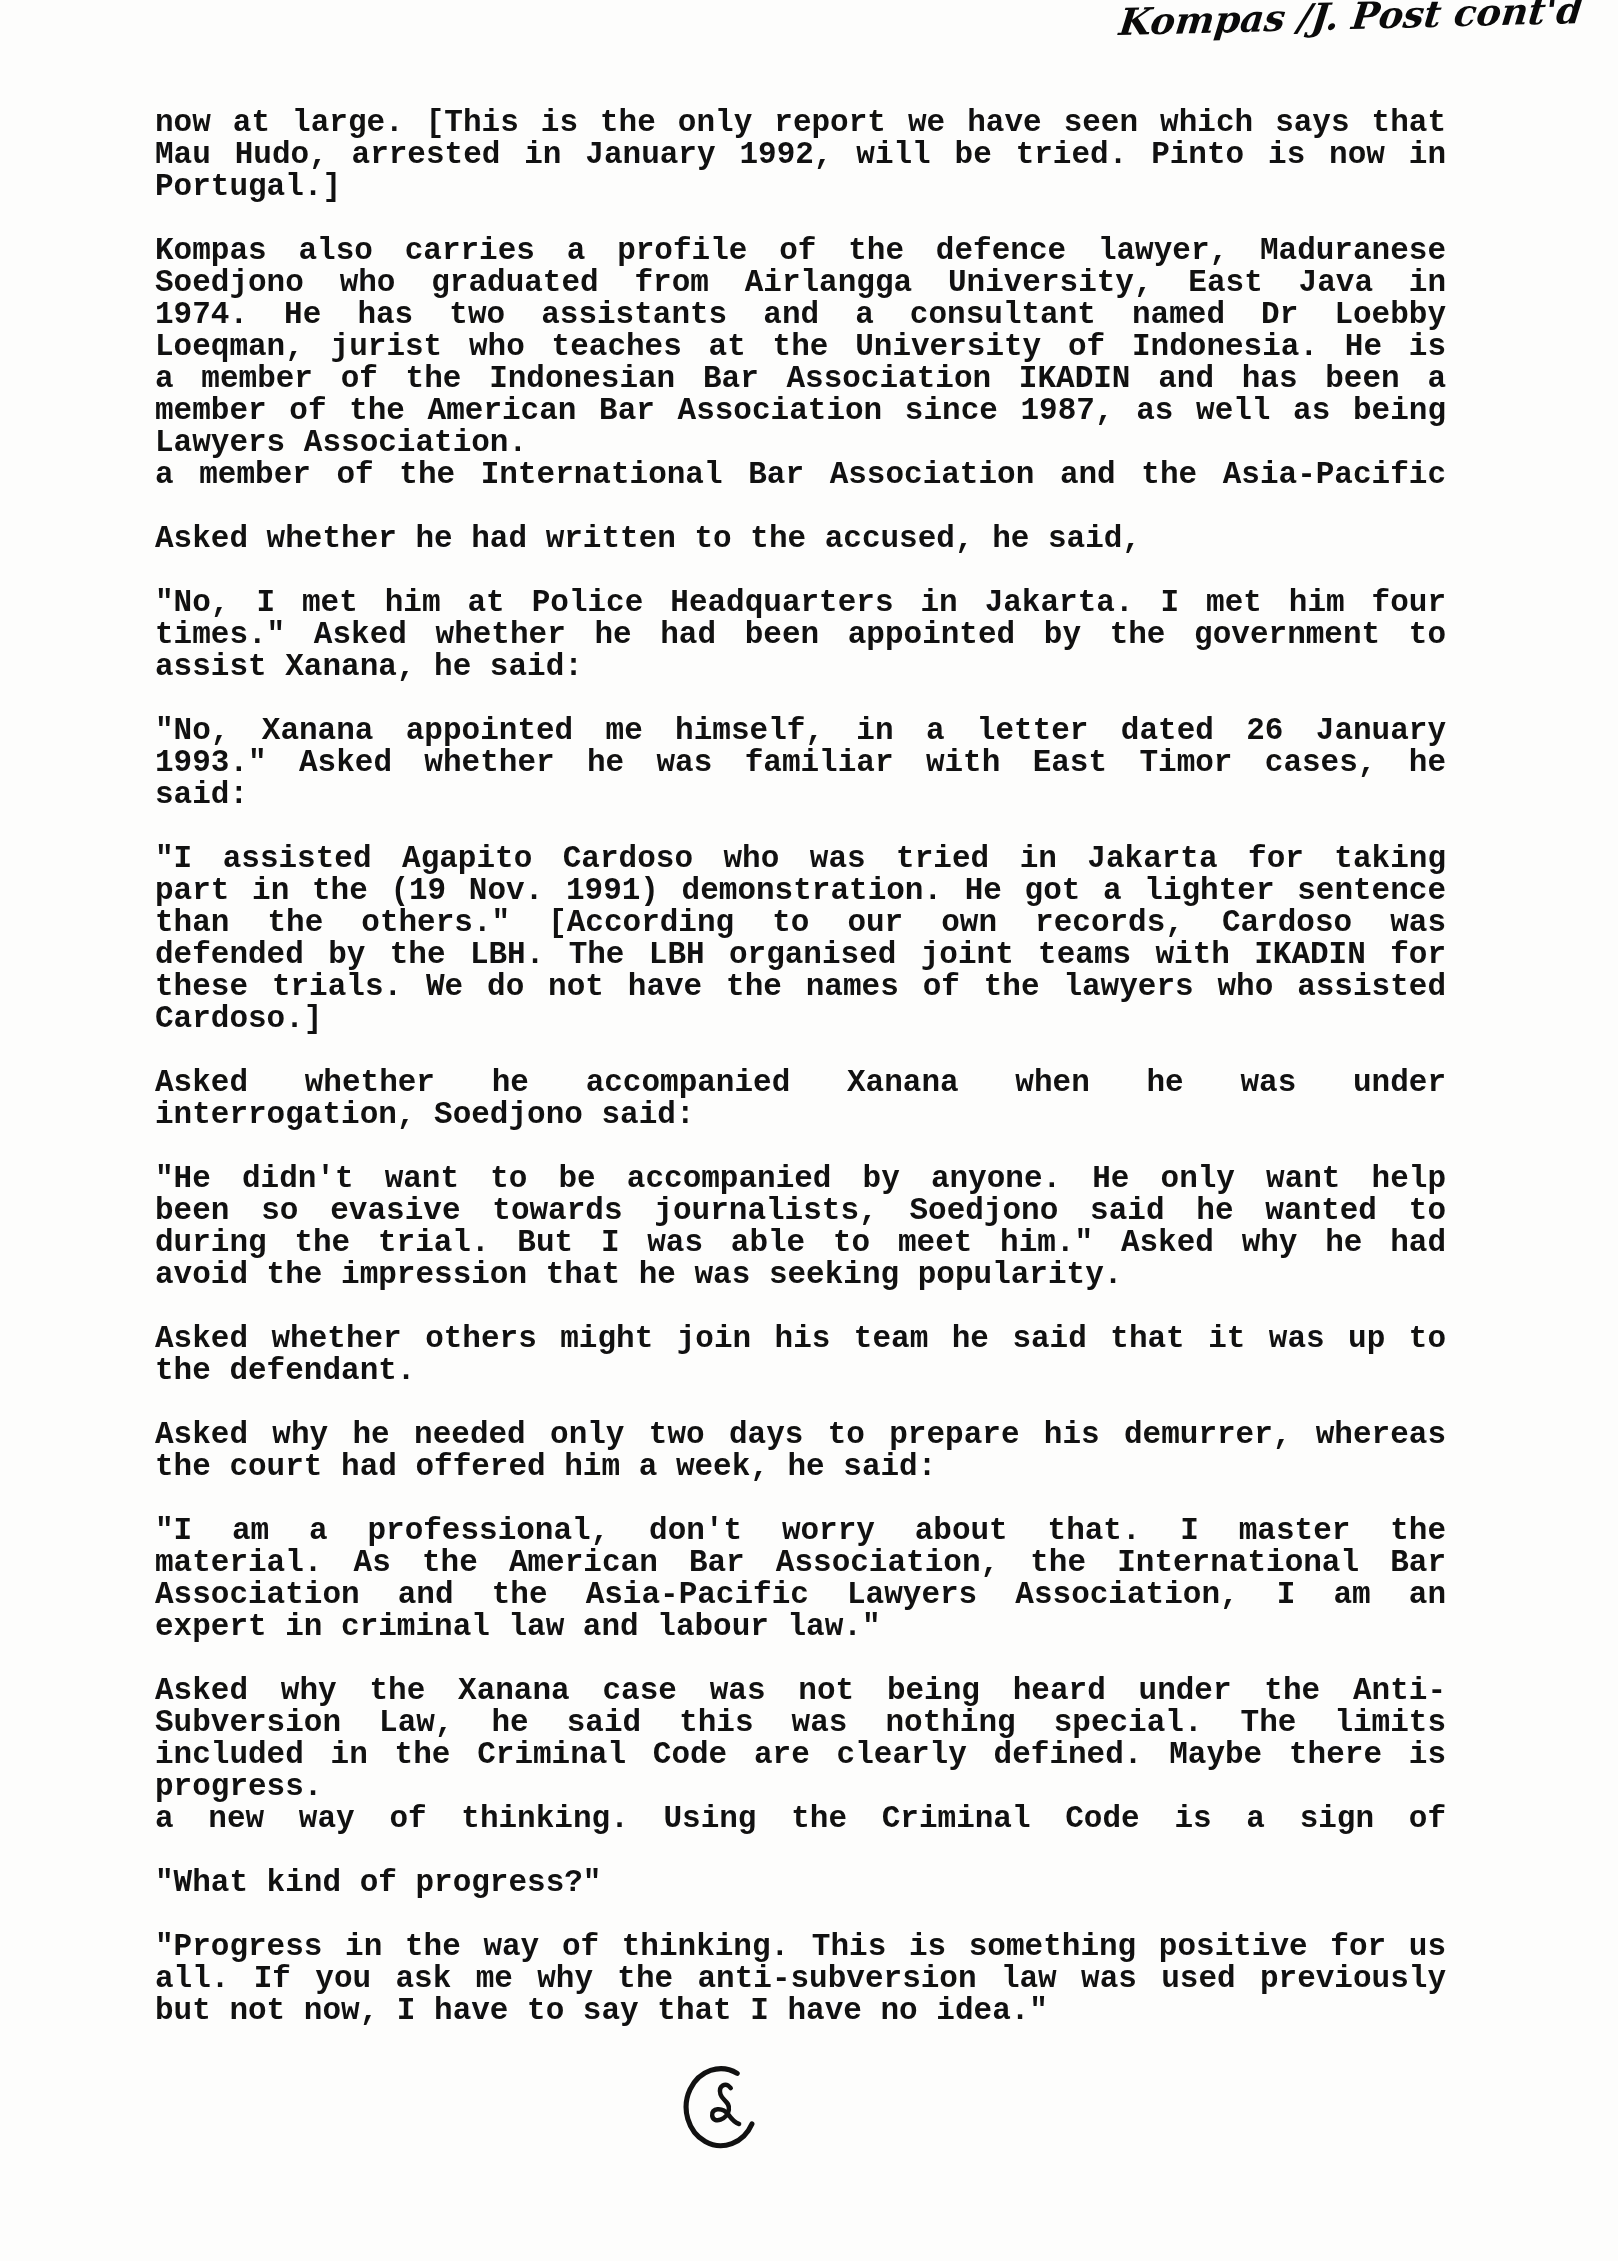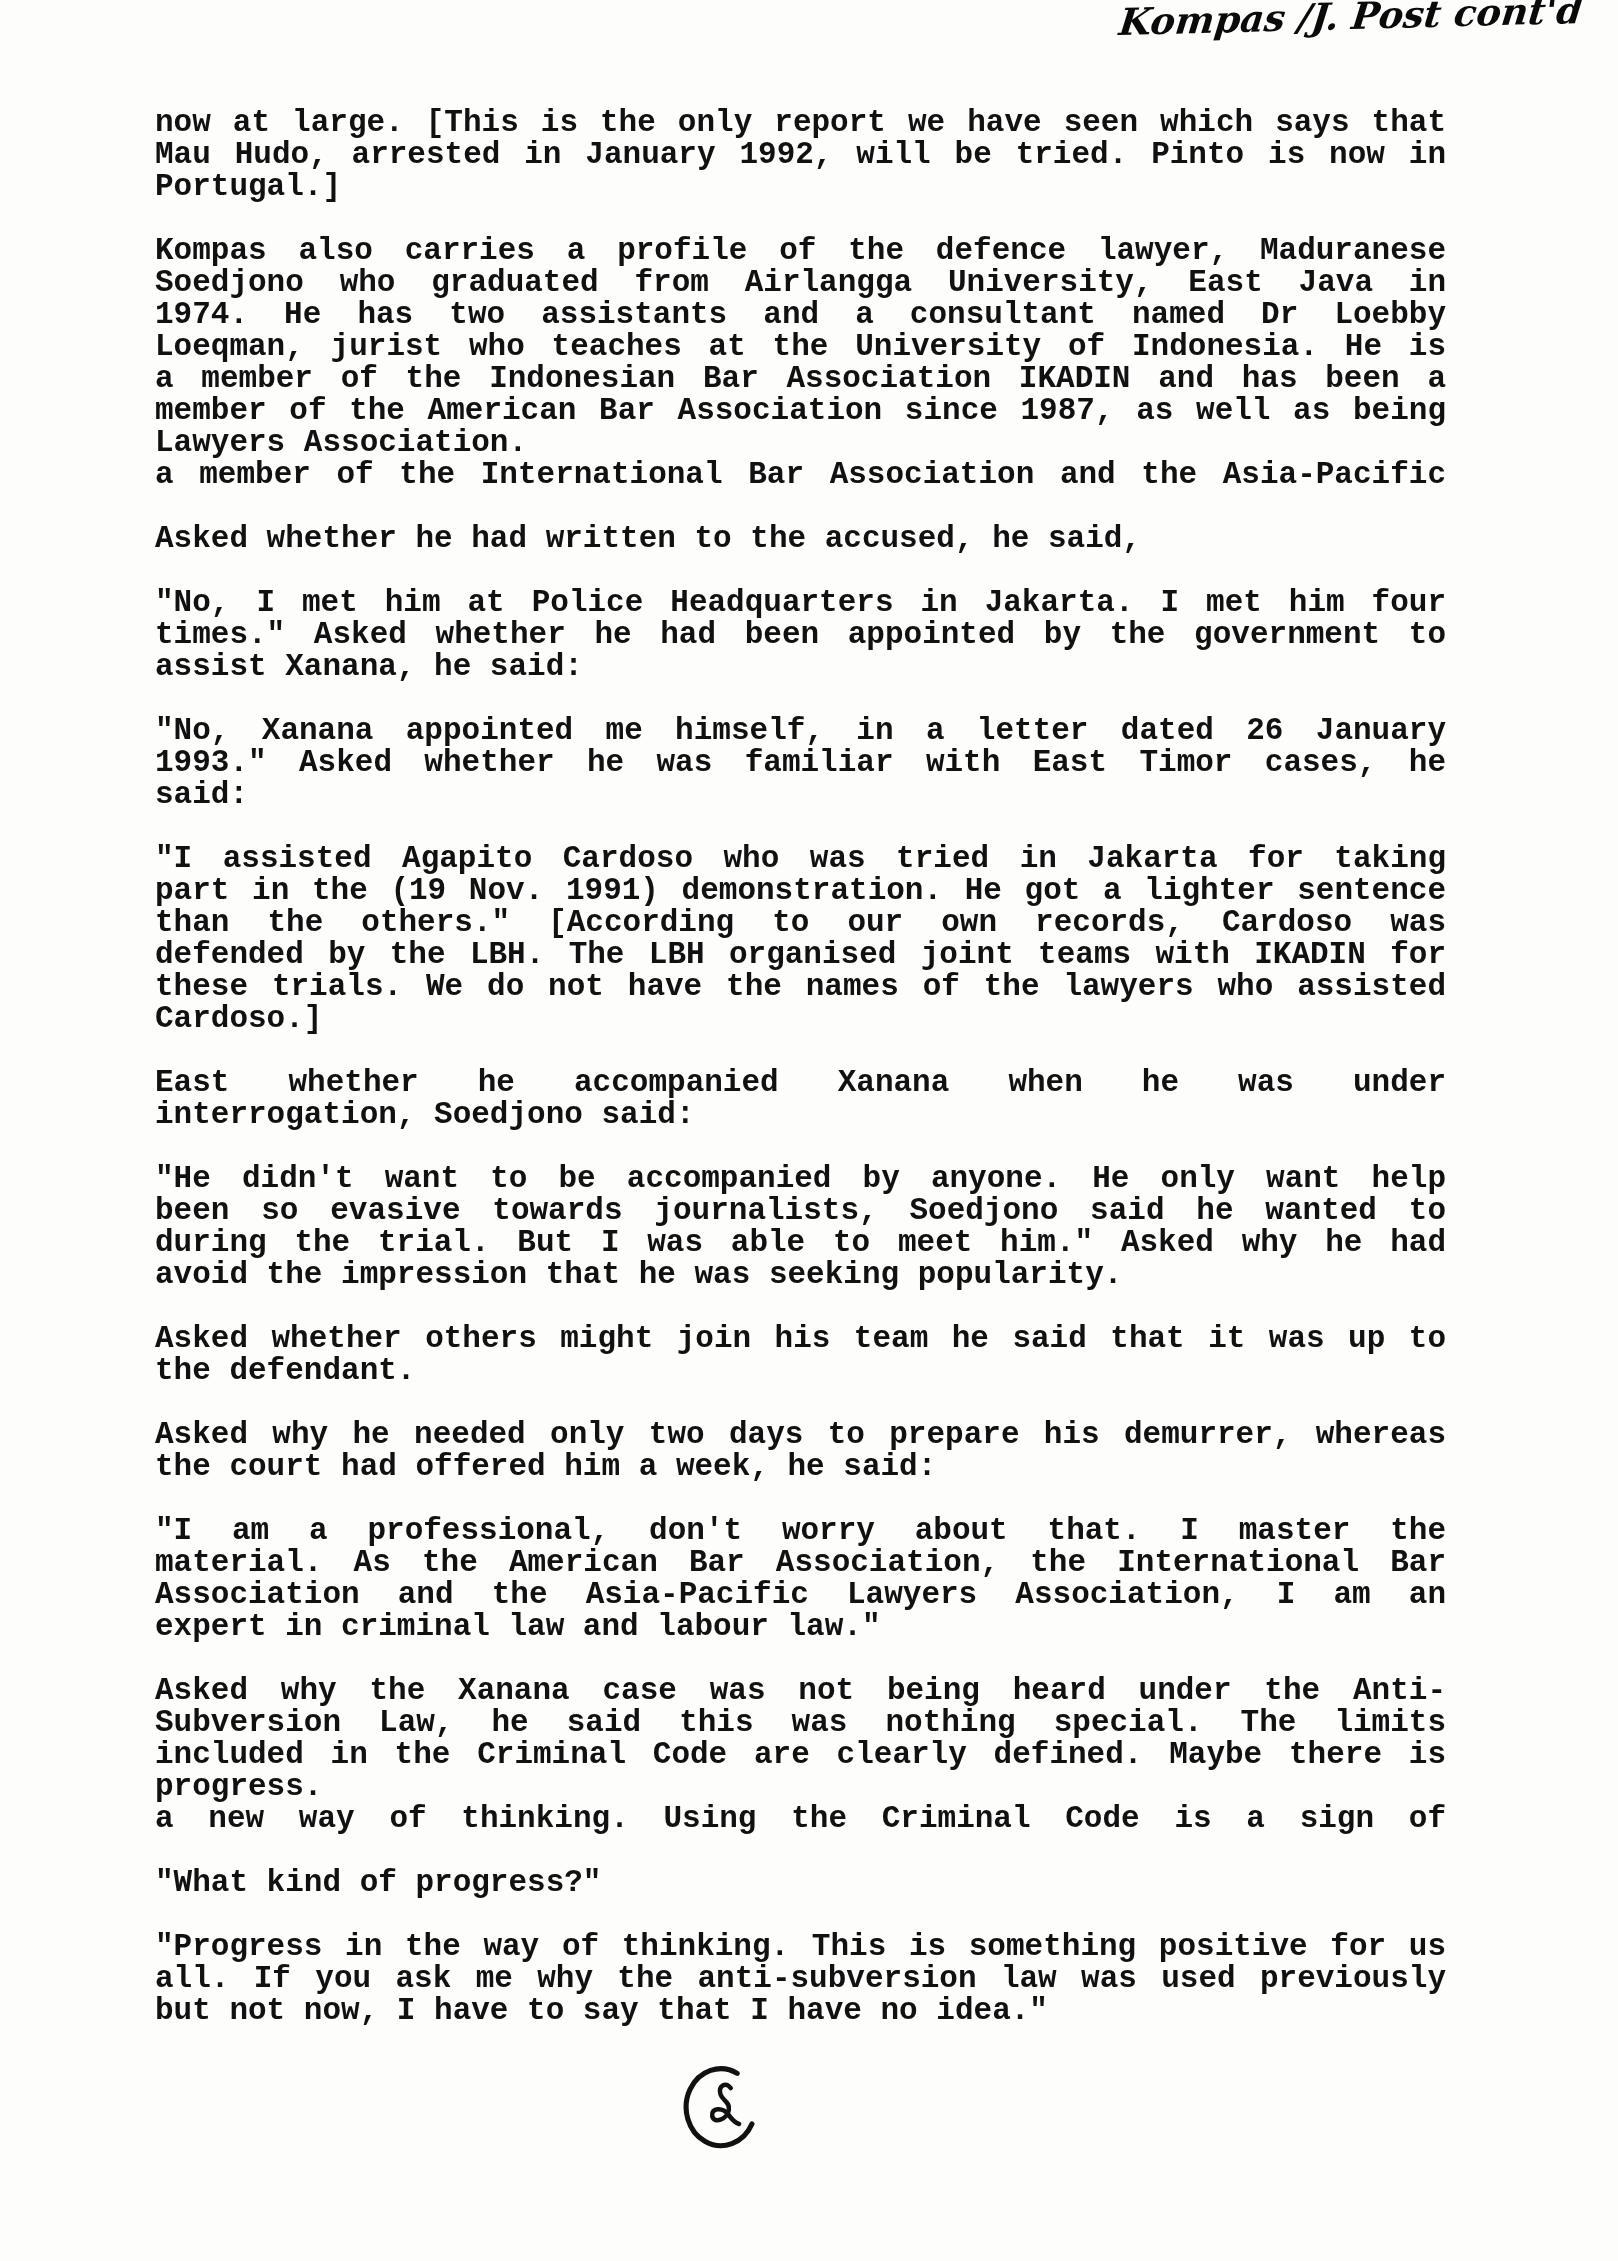--- a/index.html
+++ b/index.html
@@ -107,21 +107,21 @@
       </div>
       <div class="para">
         <div class="line">"I assisted Agapito Cardoso who was tried in Jakarta for taking</div>
         <div class="line">part in the (19 Nov. 1991) demonstration. He got a lighter sentence</div>
         <div class="line">than the others." [According to our own records, Cardoso was</div>
         <div class="line">defended by the LBH. The LBH organised joint teams with IKADIN for</div>
         <div class="line">these trials. We do not have the names of the lawyers who assisted</div>
         <div class="line last">Cardoso.]</div>
       </div>
       <div class="para">
-        <div class="line">East whether he accompanied Xanana when he was under</div>
+        <div class="line">Asked whether he accompanied Xanana when he was under</div>
         <div class="line last">interrogation, Soedjono said:</div>
       </div>
       <div class="para">
         <div class="line">"He didn't want to be accompanied by anyone. He only want help</div>
         <div class="line">been so evasive towards journalists, Soedjono said he wanted to</div>
         <div class="line">during the trial. But I was able to meet him." Asked why he had</div>
         <div class="line last">avoid the impression that he was seeking popularity.</div>
       </div>
       <div class="para">
         <div class="line">Asked whether others might join his team he said that it was up to</div>

